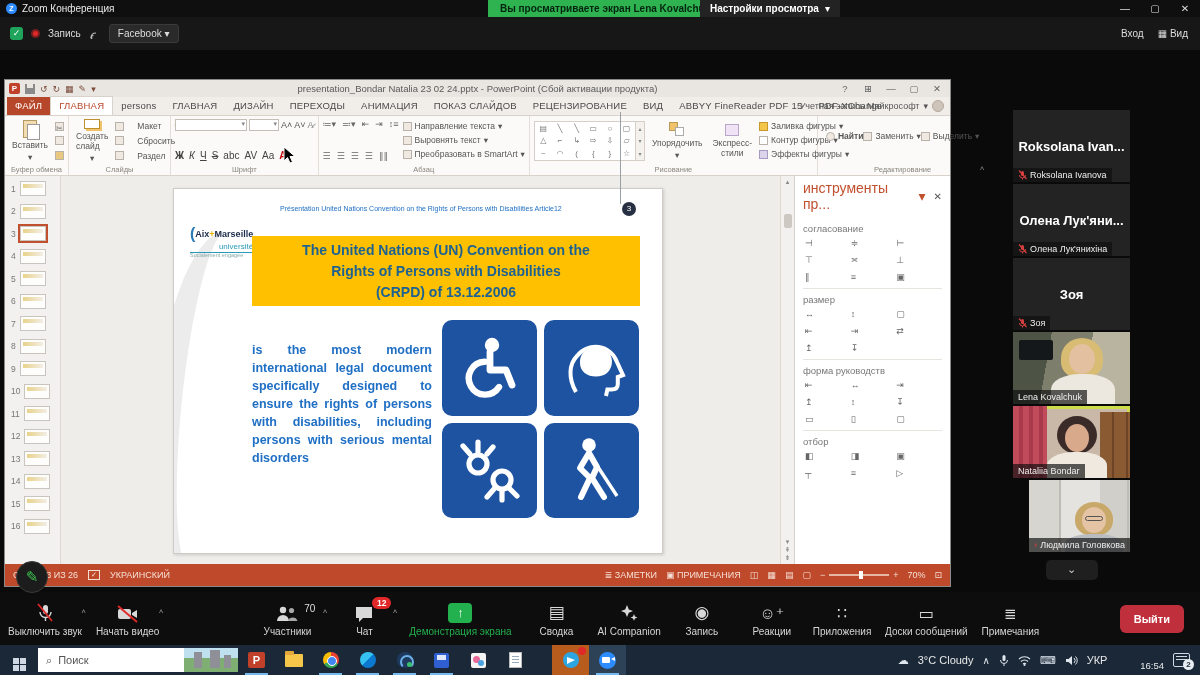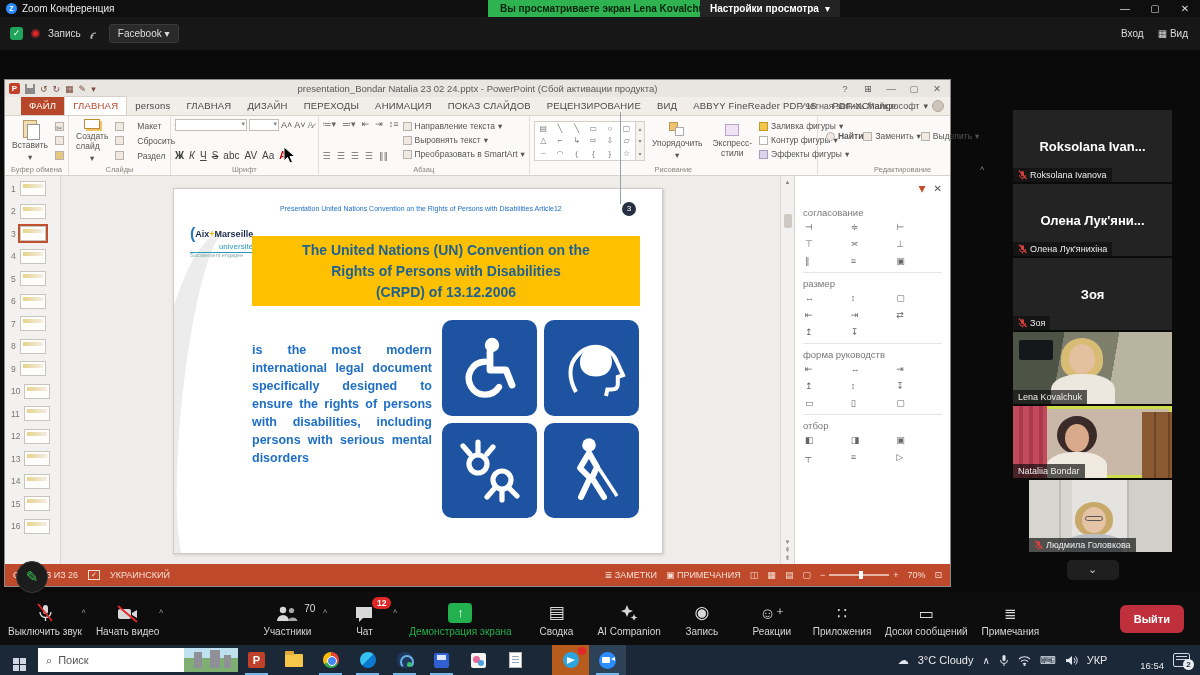--- a/index.html
+++ b/index.html
@@ -30,21 +30,21 @@
   .ppt-title { height:17px; display:flex; align-items:center; padding:0 4px; background:#e9e6e2; position:relative; }
   .qat { display:flex; gap:5px; align-items:center; font-size:9px; color:#7a4a3a; }
   .ppticon { width:11px; height:11px; background:#c0402a; color:#fff; font-size:8px; font-weight:bold; text-align:center; line-height:11px; border-radius:2px; }
   .floppy { width:10px; height:10px; background:#8a8a8a; position:relative; }
   .floppy::after { content:""; position:absolute; left:2px; top:0; width:6px; height:4px; background:#e9e6e2; }
   .ppt-title .tt { position:absolute; left:0; right:0; text-align:center; font-size:9.5px; color:#5a5a5a; }
   .ppt-wctrl { position:absolute; right:2px; display:flex; gap:1px; }
   .ppt-wctrl span { width:22px; text-align:center; font-size:9.5px; color:#666; }
 
   
-  .ppt-tabs { height:19px; display:flex; align-items:flex-end; background:#f1eeea; border-bottom:1px solid #d8d2cb; padding-left:16px; position:relative; }
+  .ppt-tabs { height:19px; display:flex; align-items:flex-end; background:#f1eeea; border-bottom:1px solid #d8d2cb; padding-left:2px; position:relative; }
   .ptab { padding:3px 8px 4px; font-size:9.5px; color:#4a4a4a; letter-spacing:.2px; }
   .ptab.file { background:#b7472a; color:#fff; }
   .ptab.sel { background:#fff; color:#b7472a; border:1px solid #d8d2cb; border-bottom:none; }
   .acct { position:absolute; right:6px; bottom:3px; display:flex; gap:4px; align-items:center; font-size:9px; color:#555; }
   .avatar { width:12px; height:12px; border-radius:50%; background:#cfc4ba; border:1px solid #b5a99e; }
 
   
   .ribbon { height:60px; background:#fbfaf8; border-bottom:1px solid #d8d2cb; display:flex; }
   .rgroup { position:relative; border-right:1px solid #e3ded8; padding:3px 4px 12px; display:flex; gap:4px; }
   .rgl { position:absolute; bottom:1px; left:0; right:0; text-align:center; font-size:7.5px; color:#8a867f; }
@@ -128,21 +128,21 @@
   .sl-line { width:60px; height:2px; background:#e7b5a3; position:relative; }
   .sl-thumb { position:absolute; left:30px; top:-3px; width:4px; height:8px; background:#fff; }
 
   
   .annline { position:absolute; left:620px; top:62px; width:1px; height:92px; background:#9aa0a6; z-index:5; }
   .pencilbtn { position:absolute; left:16px; top:511px; width:32px; height:32px; border-radius:50%; background:#1c1c1c; border:1px solid #3a3a3a; z-index:6; display:flex; align-items:center; justify-content:center; }
   .pencilbtn span { color:#3bbf4f; font-size:15px; transform:rotate(0deg); }
   .cursor { position:absolute; z-index:9; }
 
   
-  .people { position:absolute; left:1013px; top:60px; width:159px; display:flex; flex-direction:column; gap:2px; }
+  .people { position:absolute; left:1013px; top:60px; width:117px; display:flex; flex-direction:column; gap:2px; }
   .ptile { height:72px; background:#232323; position:relative; overflow:hidden; }
   .pname { position:absolute; inset:0; display:flex; align-items:center; justify-content:center; color:#fff; font-weight:bold; font-size:13px; }
   .plabel { position:absolute; left:0; bottom:0; background:rgba(15,15,15,.68); color:#eee; font-size:9px; padding:2px 5px; display:flex; gap:3px; align-items:center; max-width:100%; white-space:nowrap; }
   .ptile.active { outline:3px solid #cddc4b; outline-offset:-3px; }
   .chev { width:52px; height:20px; background:#1f1f1f; border-radius:5px; color:#ccc; text-align:center; line-height:18px; font-size:11px; margin:6px auto 0; }
   
   .v-lena { background:linear-gradient(100deg,#4d5345 0 30%,#7d7f6c 30% 62%,#b9b4a0 62%); }
   .v-lena .tv { position:absolute; left:6px; top:8px; width:34px; height:20px; background:#15181a; border-radius:2px; }
   .v-lena .hair { position:absolute; left:48px; top:6px; width:42px; height:40px; border-radius:50% 50% 40% 40%; background:#d9bc74; }
   .v-lena .face { position:absolute; left:56px; top:12px; width:26px; height:30px; border-radius:50%; background:#e3c0a0; }
@@ -563,20 +563,21 @@
           <span>▴</span>
           <span class="wthumb"></span>
           <span class="wsp"></span>
           <span>▾</span>
           <span>⇞</span>
           <span>⇟</span>
         </div>
 
         <div class="tools">
           <h3>
+              <span>инструменты пр...</span>
               <span class="sp"></span>
               <span>▾</span>
               <span class="cl">✕</span>
             </h3>
           <div class="tsec">
             <h4>согласование</h4>
             <div class="ticons">
                 <span>⊣</span>
                 <span>≑</span>
                 <span>⊢</span>

